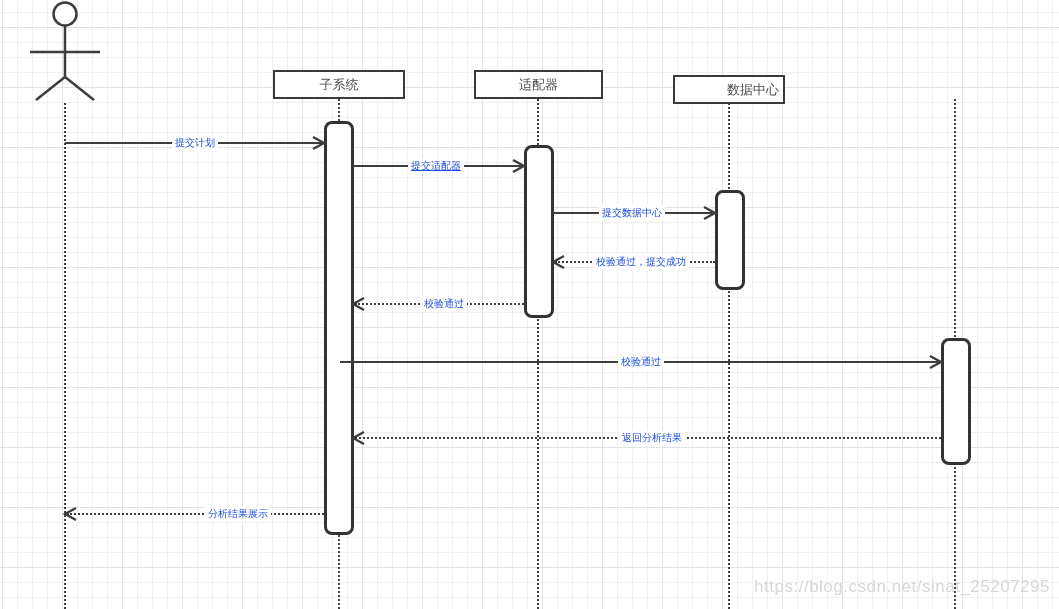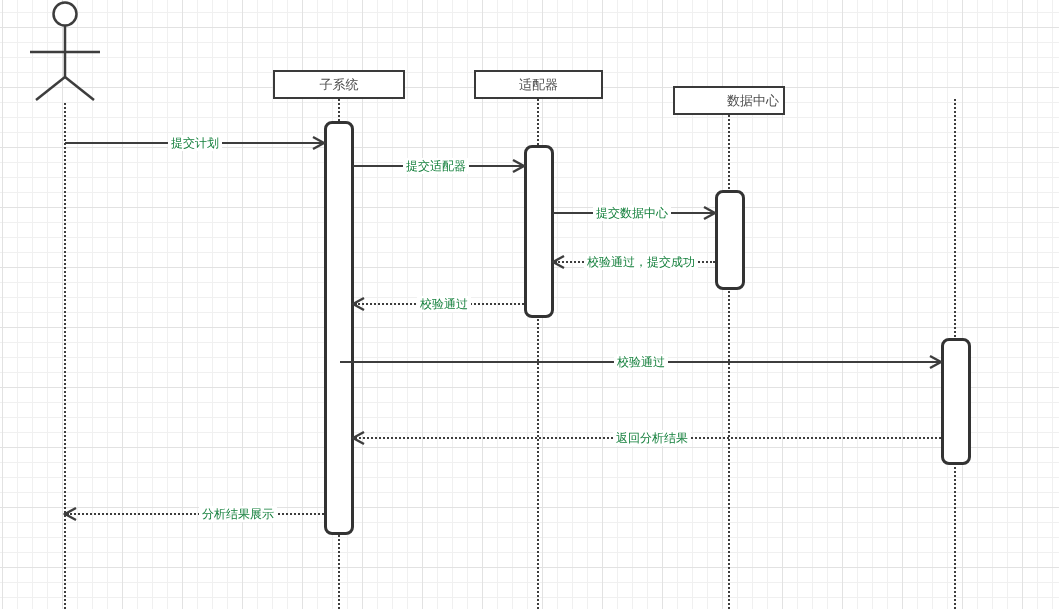--- a/index.html
+++ b/index.html
@@ -39,30 +39,31 @@
     background:#fff;border:3px solid #333333;border-radius:8px;
     z-index:2;
   }
   .actor-svg{position:absolute;left:25px;top:0;z-index:2;}
   .msg-line{position:absolute;height:0;z-index:3;}
   .msg-line.solid{border-top:2px solid #3d3d3d;}
   .msg-line.dotted{border-top:2px dotted #3d3d3d;}
   .arrow{position:absolute;z-index:4;}
   .msg-label{
     position:absolute;transform:translate(-50%,-50%);
-    font-size:12px;color:#15803d;background:#ffffff;
+    font-size:10px;color:#1d4ed8;background:#ffffff;
     padding:0 3px;white-space:nowrap;line-height:16px;
     z-index:5;
   }
 </style>
 </head>
 <body>
 
 <div class="canvas">
 
+  <div class="watermark">https://blog.csdn.net/sinat_25207295</div>
 
   <div class="lifeline" style="left:64px;top:103px;height:506px;"></div>
   <div class="lifeline" style="left:338px;top:99px;height:510px;"></div>
   <div class="lifeline" style="left:537px;top:99px;height:510px;"></div>
   <div class="lifeline" style="left:728px;top:99px;height:510px;"></div>
   <div class="lifeline" style="left:954px;top:99px;height:510px;"></div>
 
   <svg class="actor-svg" width="80" height="104" viewBox="0 0 80 104">
     <circle cx="40" cy="14" r="11.5" fill="#ffffff" stroke="#3d3d3d" stroke-width="2.5"></circle>
     <line x1="40" y1="25.5" x2="40" y2="77" stroke="#3d3d3d" stroke-width="2.5"></line>
@@ -70,40 +71,40 @@
     <line x1="40" y1="77" x2="11" y2="100" stroke="#3d3d3d" stroke-width="2.5"></line>
     <line x1="40" y1="77" x2="69" y2="100" stroke="#3d3d3d" stroke-width="2.5"></line>
   </svg>
 
   <div class="head-box" style="left:474px;top:70px;width:129px;">
     <span>适配器</span>
   </div>
   <div class="head-box" style="left:273px;top:70px;width:132px;">
     <span>子系统</span>
   </div>
-  <div class="head-box" style="left:673px;top:86px;width:112px;padding-left:48px;">
+  <div class="head-box" style="left:673px;top:75px;width:112px;padding-left:48px;">
     <span>数据中心</span>
   </div>
 
   <div class="activation" style="left:324px;top:121px;height:414px;"></div>
   <div class="activation" style="left:524px;top:145px;height:173px;"></div>
   <div class="activation" style="left:715px;top:190px;height:100px;"></div>
   <div class="activation" style="left:941px;top:338px;height:127px;"></div>
 
   <div class="msg-line solid" style="left:65px;top:142px;width:259px;"></div>
   <svg class="arrow" style="left:311px;top:135px;" width="15" height="16" viewBox="0 0 15 16">
     <path d="M2 2 L13 8 L2 14" fill="none" stroke="#3d3d3d" stroke-width="2.4"></path>
   </svg>
   <div class="msg-label" style="left:195px;top:143px;">提交计划</div>
 
   <div class="msg-line solid" style="left:353px;top:165px;width:171px;"></div>
   <svg class="arrow" style="left:511px;top:158px;" width="15" height="16" viewBox="0 0 15 16">
     <path d="M2 2 L13 8 L2 14" fill="none" stroke="#3d3d3d" stroke-width="2.4"></path>
   </svg>
-  <div class="msg-label" style="left:436px;top:166px;">提交适配器</div>
+  <div class="msg-label" style="left:436px;top:166px;text-decoration:underline;">提交适配器</div>
 
   <div class="msg-line solid" style="left:553px;top:212px;width:162px;"></div>
   <svg class="arrow" style="left:702px;top:205px;" width="15" height="16" viewBox="0 0 15 16">
     <path d="M2 2 L13 8 L2 14" fill="none" stroke="#3d3d3d" stroke-width="2.4"></path>
   </svg>
   <div class="msg-label" style="left:632px;top:213px;text-align:center;">提交数据中心</div>
 
   <div class="msg-line dotted" style="left:555px;top:261px;width:160px;"></div>
   <svg class="arrow" style="left:551px;top:254px;" width="15" height="16" viewBox="0 0 15 16">
     <path d="M13 2 L2 8 L13 14" fill="none" stroke="#3d3d3d" stroke-width="2.4"></path>

